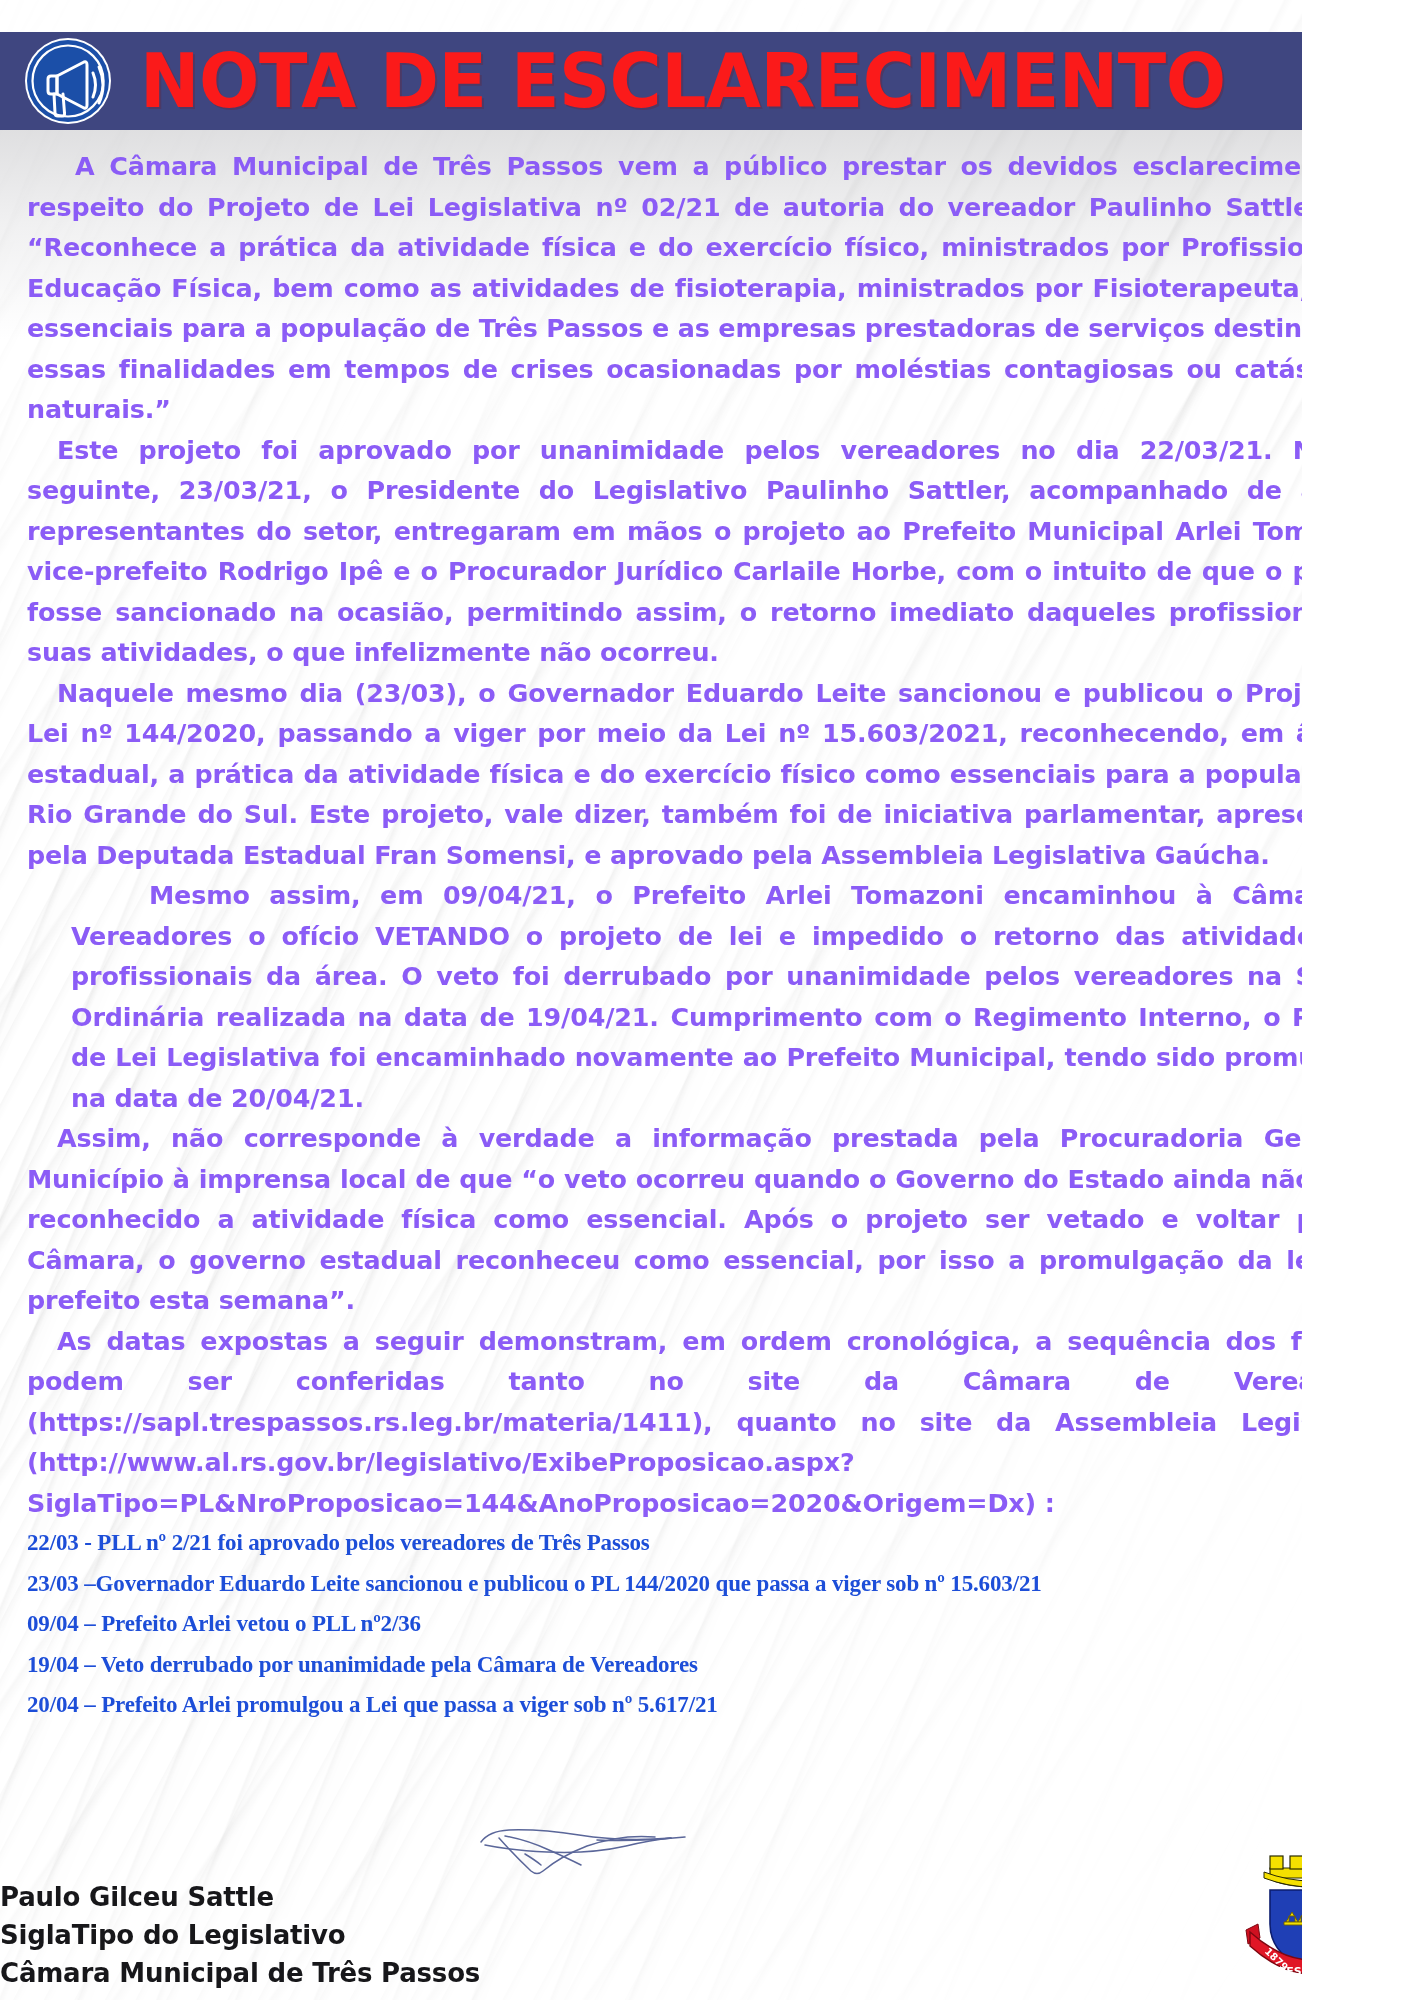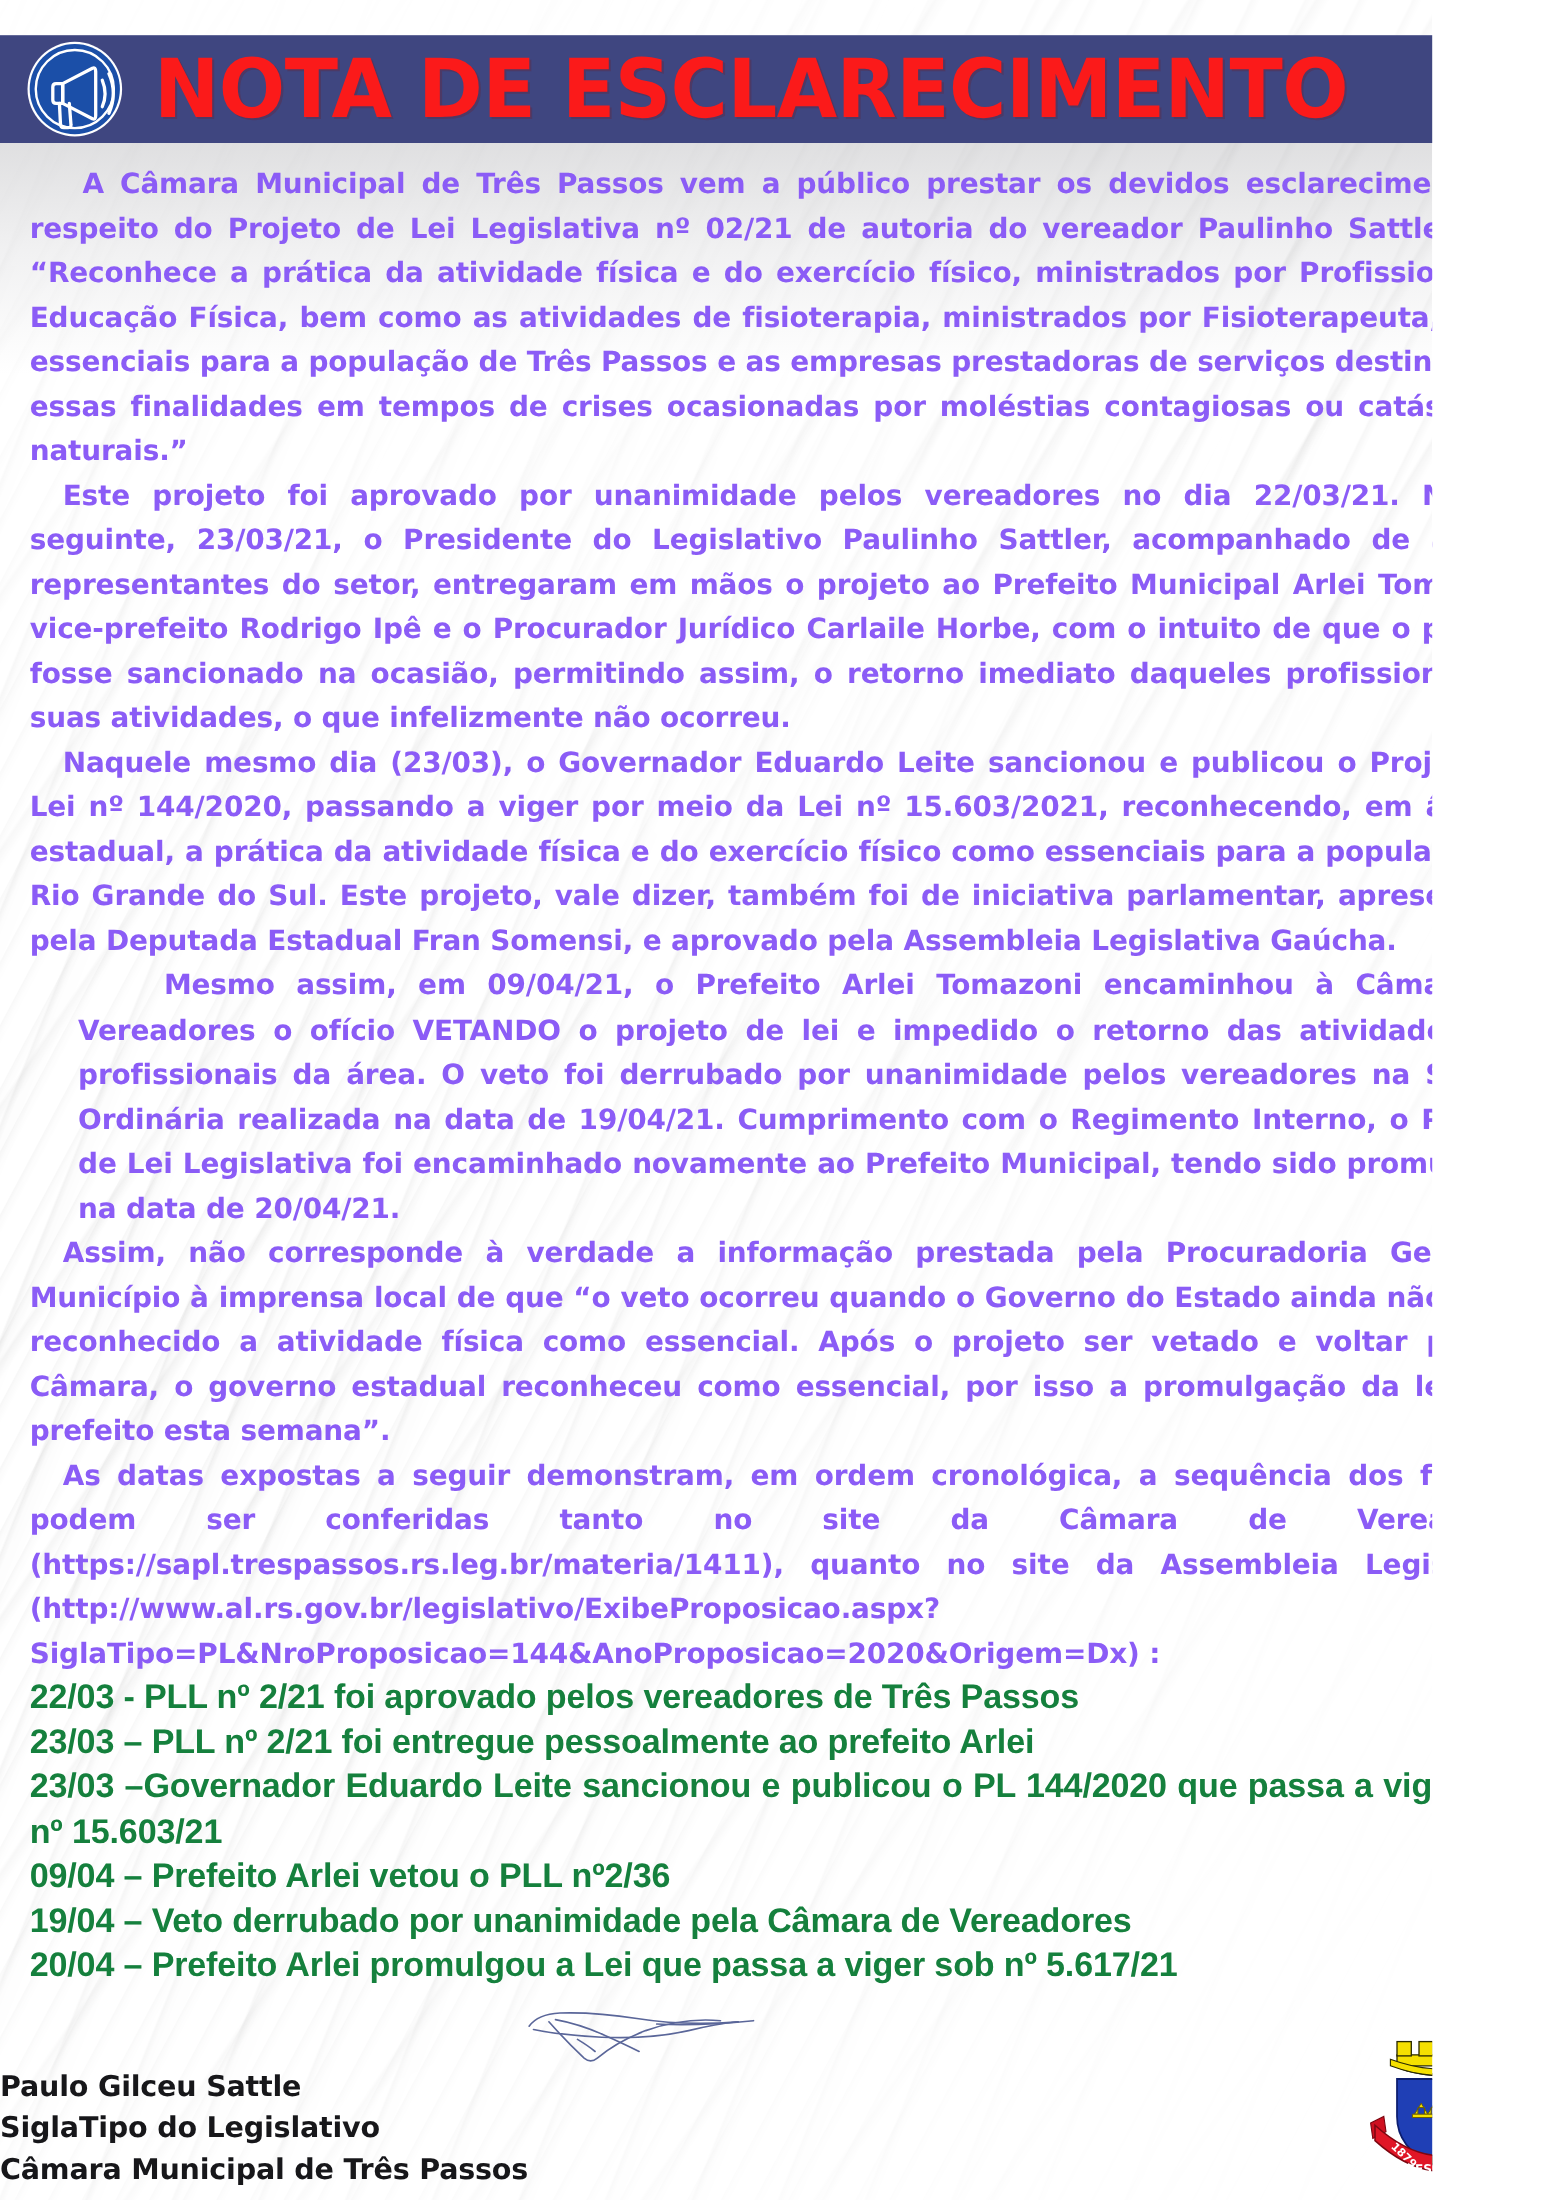--- a/index.html
+++ b/index.html
@@ -140,25 +140,25 @@
     letter-spacing: -0.15px;
     text-indent: 48px;
     word-spacing: 0px;
   }
   p.para.indent-big { text-indent: 78px; margin-left: 44px; }
   p.para.indent-small { text-indent: 30px; }
 
   
   p.chrono {
     margin: 0;
-    font-family: Liberation Sans, sans-serif;
+    font-family: Liberation Serif, serif;
     font-weight: 700;
-    font-size: 31px;
+    font-size: 23px;
     line-height: 40.5px;
-    color: #15803d;
+    color: #1d4ed8;
     text-align: justify;
     letter-spacing: -0.15px;
     text-indent: 0;
   }
   p.chrono.plain { text-align: left; }
 
   
   .sig-wrap {
     position: absolute;
     left: 0;
@@ -220,21 +220,20 @@
   <div class="doc-body">
 
     <p class="para">A Câmara Municipal de Três Passos vem a público prestar os devidos esclarecimentos a respeito do Projeto de Lei Legislativa nº 02/21 de autoria do vereador Paulinho Sattler, que “Reconhece a prática da atividade física e do exercício físico, ministrados por Profissional de Educação Física, bem como as atividades de fisioterapia, ministrados por Fisioterapeuta, como essenciais para a população de Três Passos e as empresas prestadoras de serviços destinados a essas finalidades em tempos de crises ocasionadas por moléstias contagiosas ou catástrofes naturais.”</p>
     <p class="para indent-small">Este projeto foi aprovado por unanimidade pelos vereadores no dia 22/03/21. No dia seguinte, 23/03/21, o Presidente do Legislativo Paulinho Sattler, acompanhado de alguns representantes do setor, entregaram em mãos o projeto ao Prefeito Municipal Arlei Tomazoni, vice-prefeito Rodrigo Ipê e o Procurador Jurídico Carlaile Horbe, com o intuito de que o projeto fosse sancionado na ocasião, permitindo assim, o retorno imediato daqueles profissionais as suas atividades, o que infelizmente não ocorreu.</p>
     <p class="para indent-small">Naquele mesmo dia (23/03), o Governador Eduardo Leite sancionou e publicou o Projeto de Lei nº 144/2020, passando a viger por meio da Lei nº 15.603/2021, reconhecendo, em âmbito estadual, a prática da atividade física e do exercício físico como essenciais para a população da Rio Grande do Sul. Este projeto, vale dizer, também foi de iniciativa parlamentar, apresentado pela Deputada Estadual Fran Somensi, e aprovado pela Assembleia Legislativa Gaúcha.</p>
     <p class="para indent-big">Mesmo assim, em 09/04/21, o Prefeito Arlei Tomazoni encaminhou à Câmara de Vereadores o ofício VETANDO o projeto de lei e impedido o retorno das atividades dos profissionais da área. O veto foi derrubado por unanimidade pelos vereadores na Sessão Ordinária realizada na data de 19/04/21. Cumprimento com o Regimento Interno, o Projeto de Lei Legislativa foi encaminhado novamente ao Prefeito Municipal, tendo sido promulgado na data de 20/04/21.</p>
     <p class="para indent-small">Assim, não corresponde à verdade a informação prestada pela Procuradoria Geral do Município à imprensa local de que “o veto ocorreu quando o Governo do Estado ainda não tinha reconhecido a atividade física como essencial. Após o projeto ser vetado e voltar para a Câmara, o governo estadual reconheceu como essencial, por isso a promulgação da lei pelo prefeito esta semana”.</p>
     <p class="para indent-small">As datas expostas a seguir demonstram, em ordem cronológica, a sequência dos fatos e podem ser conferidas tanto no site da Câmara de Vereadores (https://sapl.trespassos.rs.leg.br/materia/1411), quanto no site da Assembleia Legislativa (http://www.al.rs.gov.br/legislativo/ExibeProposicao.aspx?SiglaTipo=PL&amp;NroProposicao=144&amp;AnoProposicao=2020&amp;Origem=Dx) :</p>
 
     <p class="chrono plain">22/03 - PLL nº 2/21 foi aprovado pelos vereadores de Três Passos</p>
-    <p class="chrono plain">23/03 – PLL nº 2/21 foi entregue pessoalmente ao prefeito Arlei</p>
     <p class="chrono">23/03 –Governador Eduardo Leite sancionou e publicou o PL 144/2020 que passa a viger sob nº 15.603/21</p>
     <p class="chrono plain">09/04 – Prefeito Arlei vetou o PLL nº2/36</p>
     <p class="chrono plain">19/04 – Veto derrubado por unanimidade pela Câmara de Vereadores</p>
     <p class="chrono plain">20/04 – Prefeito Arlei promulgou a Lei que passa a viger sob nº 5.617/21</p>
 
   </div>
 
   <div class="sig-wrap">
     <svg class="sig-mark" viewBox="0 0 230 62" aria-hidden="true">
       <g fill="none" stroke="#5a6699" stroke-width="1.5" stroke-linecap="round" stroke-linejoin="round">

